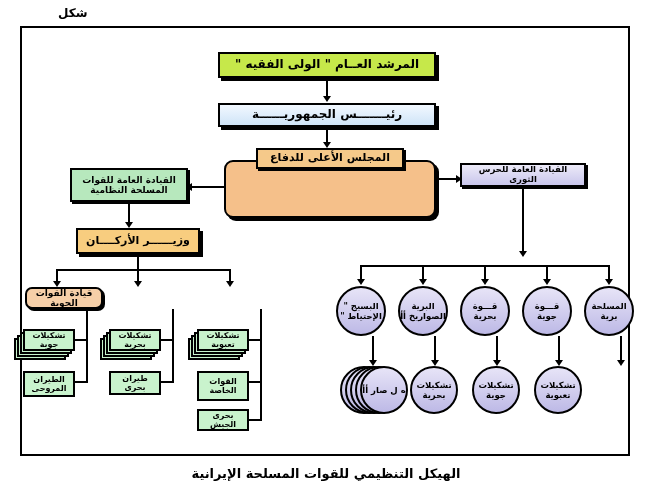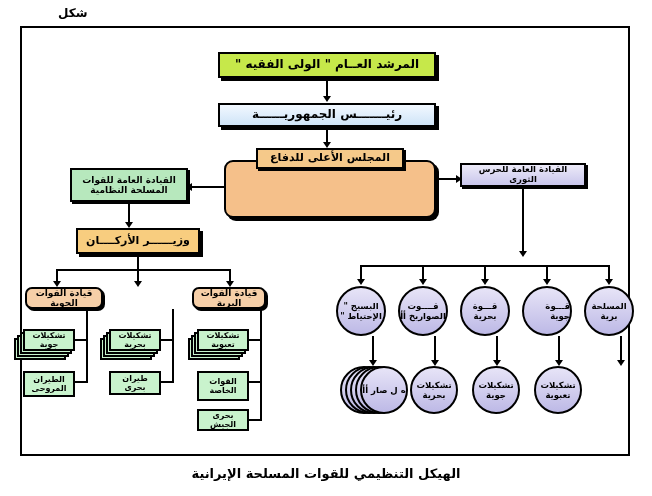--- a/index.html
+++ b/index.html
@@ -159,23 +159,20 @@
   <div class="ln lnv" style="left:56px;top:269px;height:14px;"></div>
   <div class="ln lnv" style="left:137px;top:269px;height:14px;"></div>
   <div class="ln lnv" style="left:229px;top:269px;height:14px;"></div>
   <div class="arrow arr-d" style="left:53px;top:281px;"></div>
   <div class="arrow arr-d" style="left:134px;top:281px;"></div>
   <div class="arrow arr-d" style="left:226px;top:281px;"></div>
 
   <div class="node n-peach sh2" style="left:25px;top:287px;width:78px;height:22px;">
     <span class="lbl">قيادة القوات الجوية</span>
   </div>
-  <div class="node n-peach sh2" style="left:192px;top:287px;width:74px;height:22px;">
-    <span class="lbl">قيادة القوات البرية</span>
-  </div>
 
   <div class="ln lnv" style="left:86px;top:309px;height:72px;"></div>
   <div class="ln lnh" style="left:70px;top:339px;width:18px;"></div>
   <div class="arrow arr-l" style="left:66px;top:336px;"></div>
   <div class="ln lnh" style="left:70px;top:381px;width:18px;"></div>
   <div class="arrow arr-l" style="left:66px;top:378px;"></div>
 
   <div class="stack" style="left:14px;top:328px;">
     <i style="left:0px;top:10px;width:52px;height:22px;"></i>
     <i style="left:3px;top:7px;width:52px;height:22px;"></i>
@@ -253,26 +250,26 @@
   <div class="arrow arr-d" style="left:357px;top:279px;"></div>
   <div class="arrow arr-d" style="left:419px;top:279px;"></div>
   <div class="arrow arr-d" style="left:481px;top:279px;"></div>
   <div class="arrow arr-d" style="left:543px;top:279px;"></div>
   <div class="arrow arr-d" style="left:605px;top:279px;"></div>
 
   <div class="ellipse" style="left:336px;top:286px;width:50px;height:50px;">
     <span class="lbl">البسيج " الإحتياط "</span>
   </div>
   <div class="ellipse" style="left:398px;top:286px;width:50px;height:50px;">
-    <span class="lbl">قــــوت الصواريخ أأ</span>
+    <span class="lbl">البرية الصواريخ أأ</span>
   </div>
   <div class="ellipse" style="left:460px;top:286px;width:50px;height:50px;">
     <span class="lbl">قـــوة بحرية</span>
   </div>
-  <div class="ellipse" style="left:522px;top:286px;width:50px;height:50px;text-align:right;">
+  <div class="ellipse" style="left:522px;top:286px;width:50px;height:50px;">
     <span class="lbl">قـــوة جوية</span>
   </div>
   <div class="ellipse" style="left:584px;top:286px;width:50px;height:50px;">
     <span class="lbl">المسلحة برية</span>
   </div>
 
   <div class="ln lnv" style="left:372px;top:336px;height:26px;"></div>
   <div class="arrow arr-d" style="left:369px;top:360px;"></div>
   <div class="ln lnv" style="left:434px;top:336px;height:26px;"></div>
   <div class="arrow arr-d" style="left:431px;top:360px;"></div>

